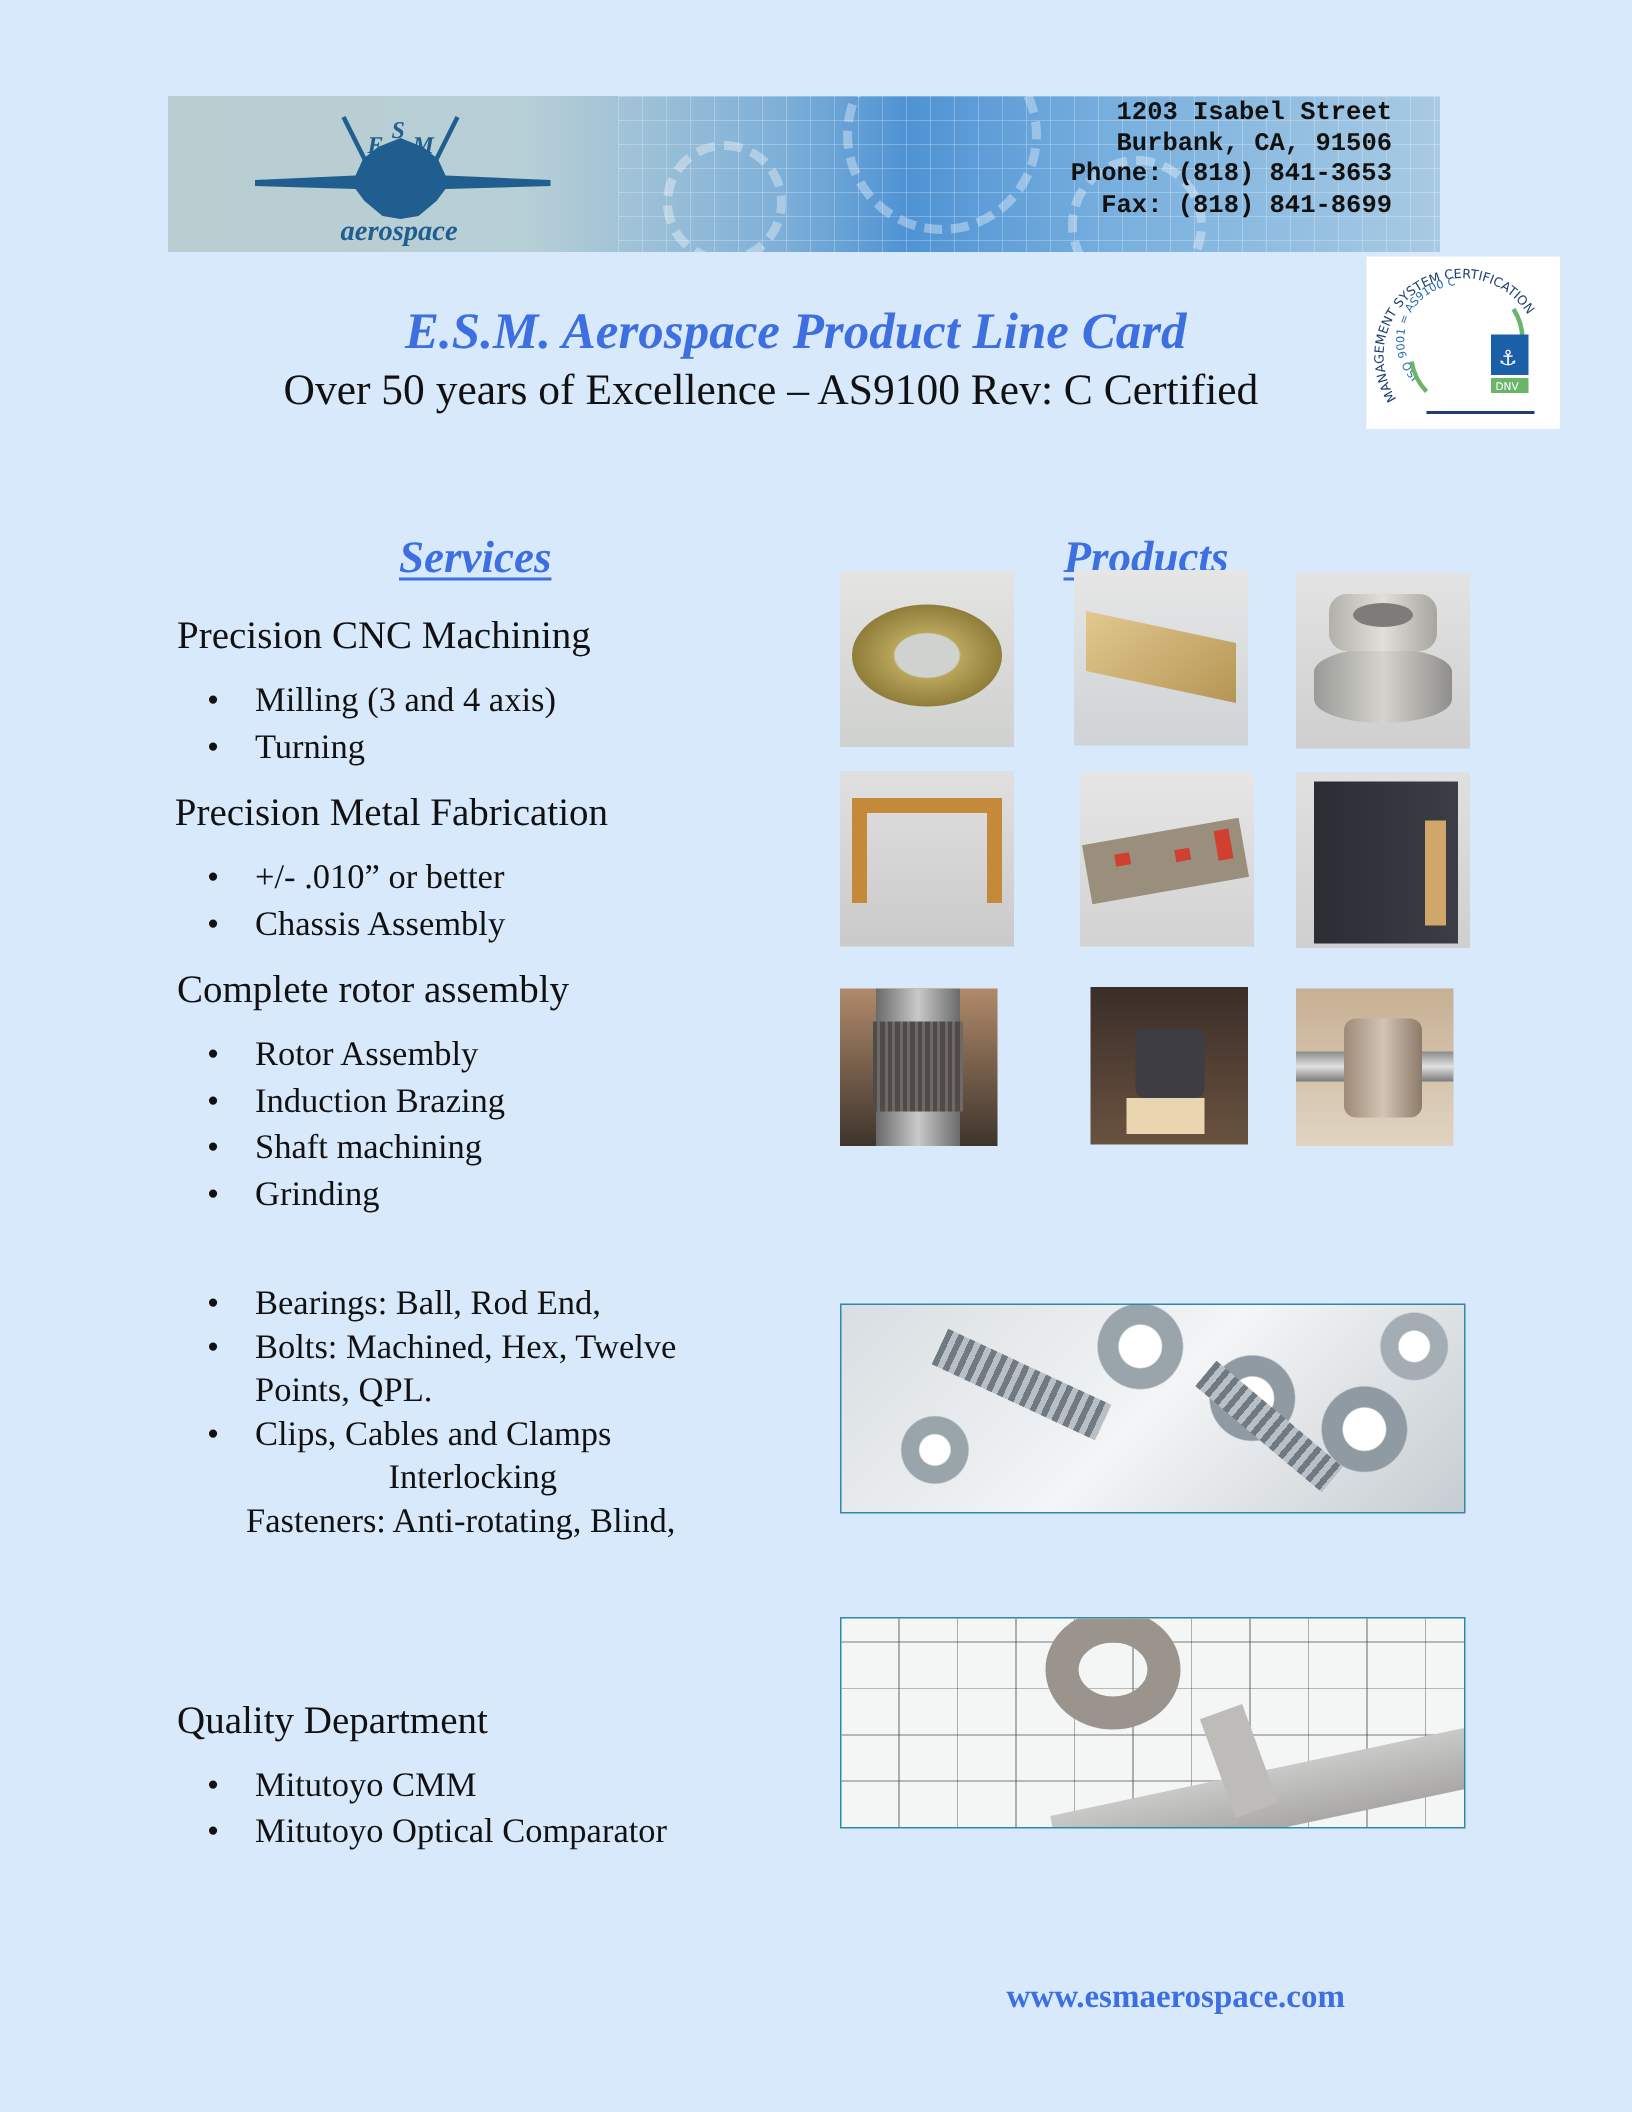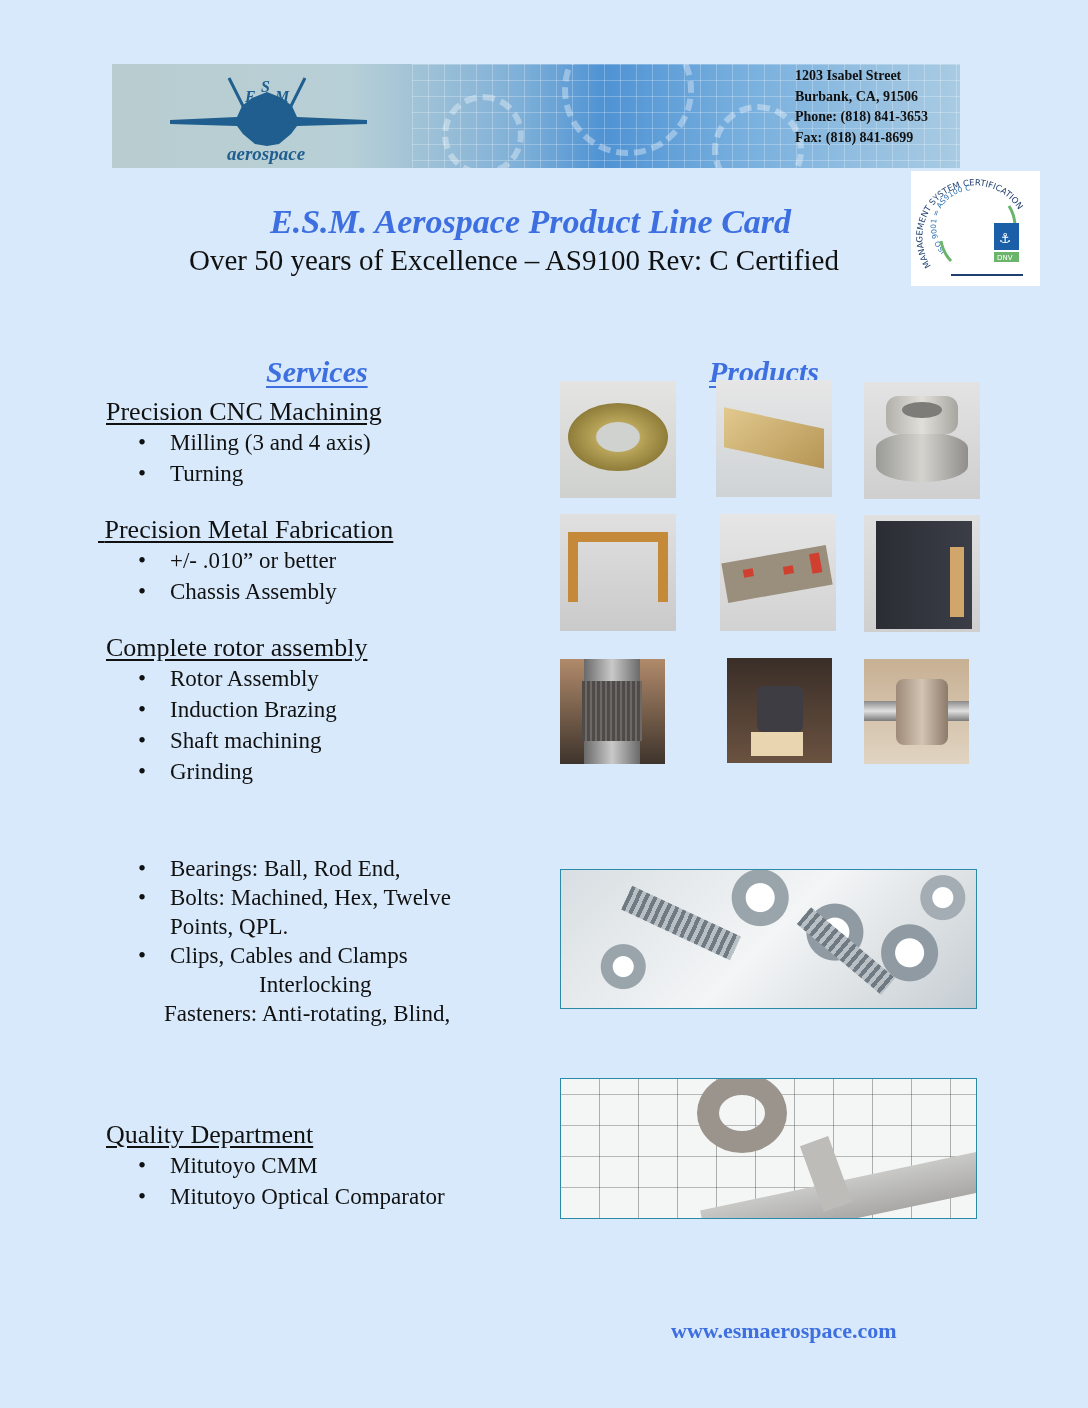--- a/index.html
+++ b/index.html
@@ -17,40 +17,40 @@
     background-image:
       linear-gradient(rgba(255,255,255,0.25) 1px, transparent 1px),
       linear-gradient(90deg, rgba(255,255,255,0.25) 1px, transparent 1px);
     background-size:16px 16px;
   }
   .banner .gear {
     position:absolute; border-radius:50%; border:6px dashed rgba(255,255,255,0.35);
   }
   .logo { position:absolute; left:55px; top:6px; width:205px; height:95px; }
   .address {
-    position:absolute; right:32px; top:2px; 
-    font-family:Liberation Serif, serif; font-weight:bold; font-size:14px; line-height:20.5px; color:#111;
+    position:absolute; right:32px; top:2px; text-align:right;
+    font-family:Liberation Mono, monospace; font-weight:bold; font-size:17px; line-height:20.5px; color:#111;
   }
   .title {
     position:absolute; left:270px; top:203px; font-size:34px; font-style:italic; font-weight:bold;
     color:#3d6fe0; white-space:nowrap;
   }
   .subtitle {
     position:absolute; left:189px; top:244px; font-size:29px; color:#111; white-space:nowrap;
   }
   .cert {
     position:absolute; left:911px; top:171px; width:129px; height:115px; background:#fff;
   }
   .col-head {
     position:absolute; top:307px; font-size:30px; font-style:italic; font-weight:bold; color:#3d6fe0;
     text-decoration:underline; text-underline-offset:4px; text-decoration-thickness:2px;margin-top:48px;
   }
   .section { position:absolute; left:106px; font-size:26px; }
   .section h2 {
-    margin:0; font-size:26px; font-weight:normal; text-decoration:underline; text-underline-offset:3px;
+    margin:12px; font-size:26px; font-weight:normal; text-underline-offset:3px;
     line-height:30px; white-space:nowrap;
   }
   .section ul { margin:0; padding:0; list-style:none; }
   .section li {
     position:relative; padding-left:64px; font-size:23px; line-height:31px; white-space:nowrap;
   }
   .section li .bullet { position:absolute; left:32px; top:0; }
   .section .extra { font-size:23px; line-height:29px; white-space:nowrap; }
   .photo { position:absolute; overflow:hidden; }
   .wide { position:absolute; border:1px solid #2a8aa8; overflow:hidden; }

